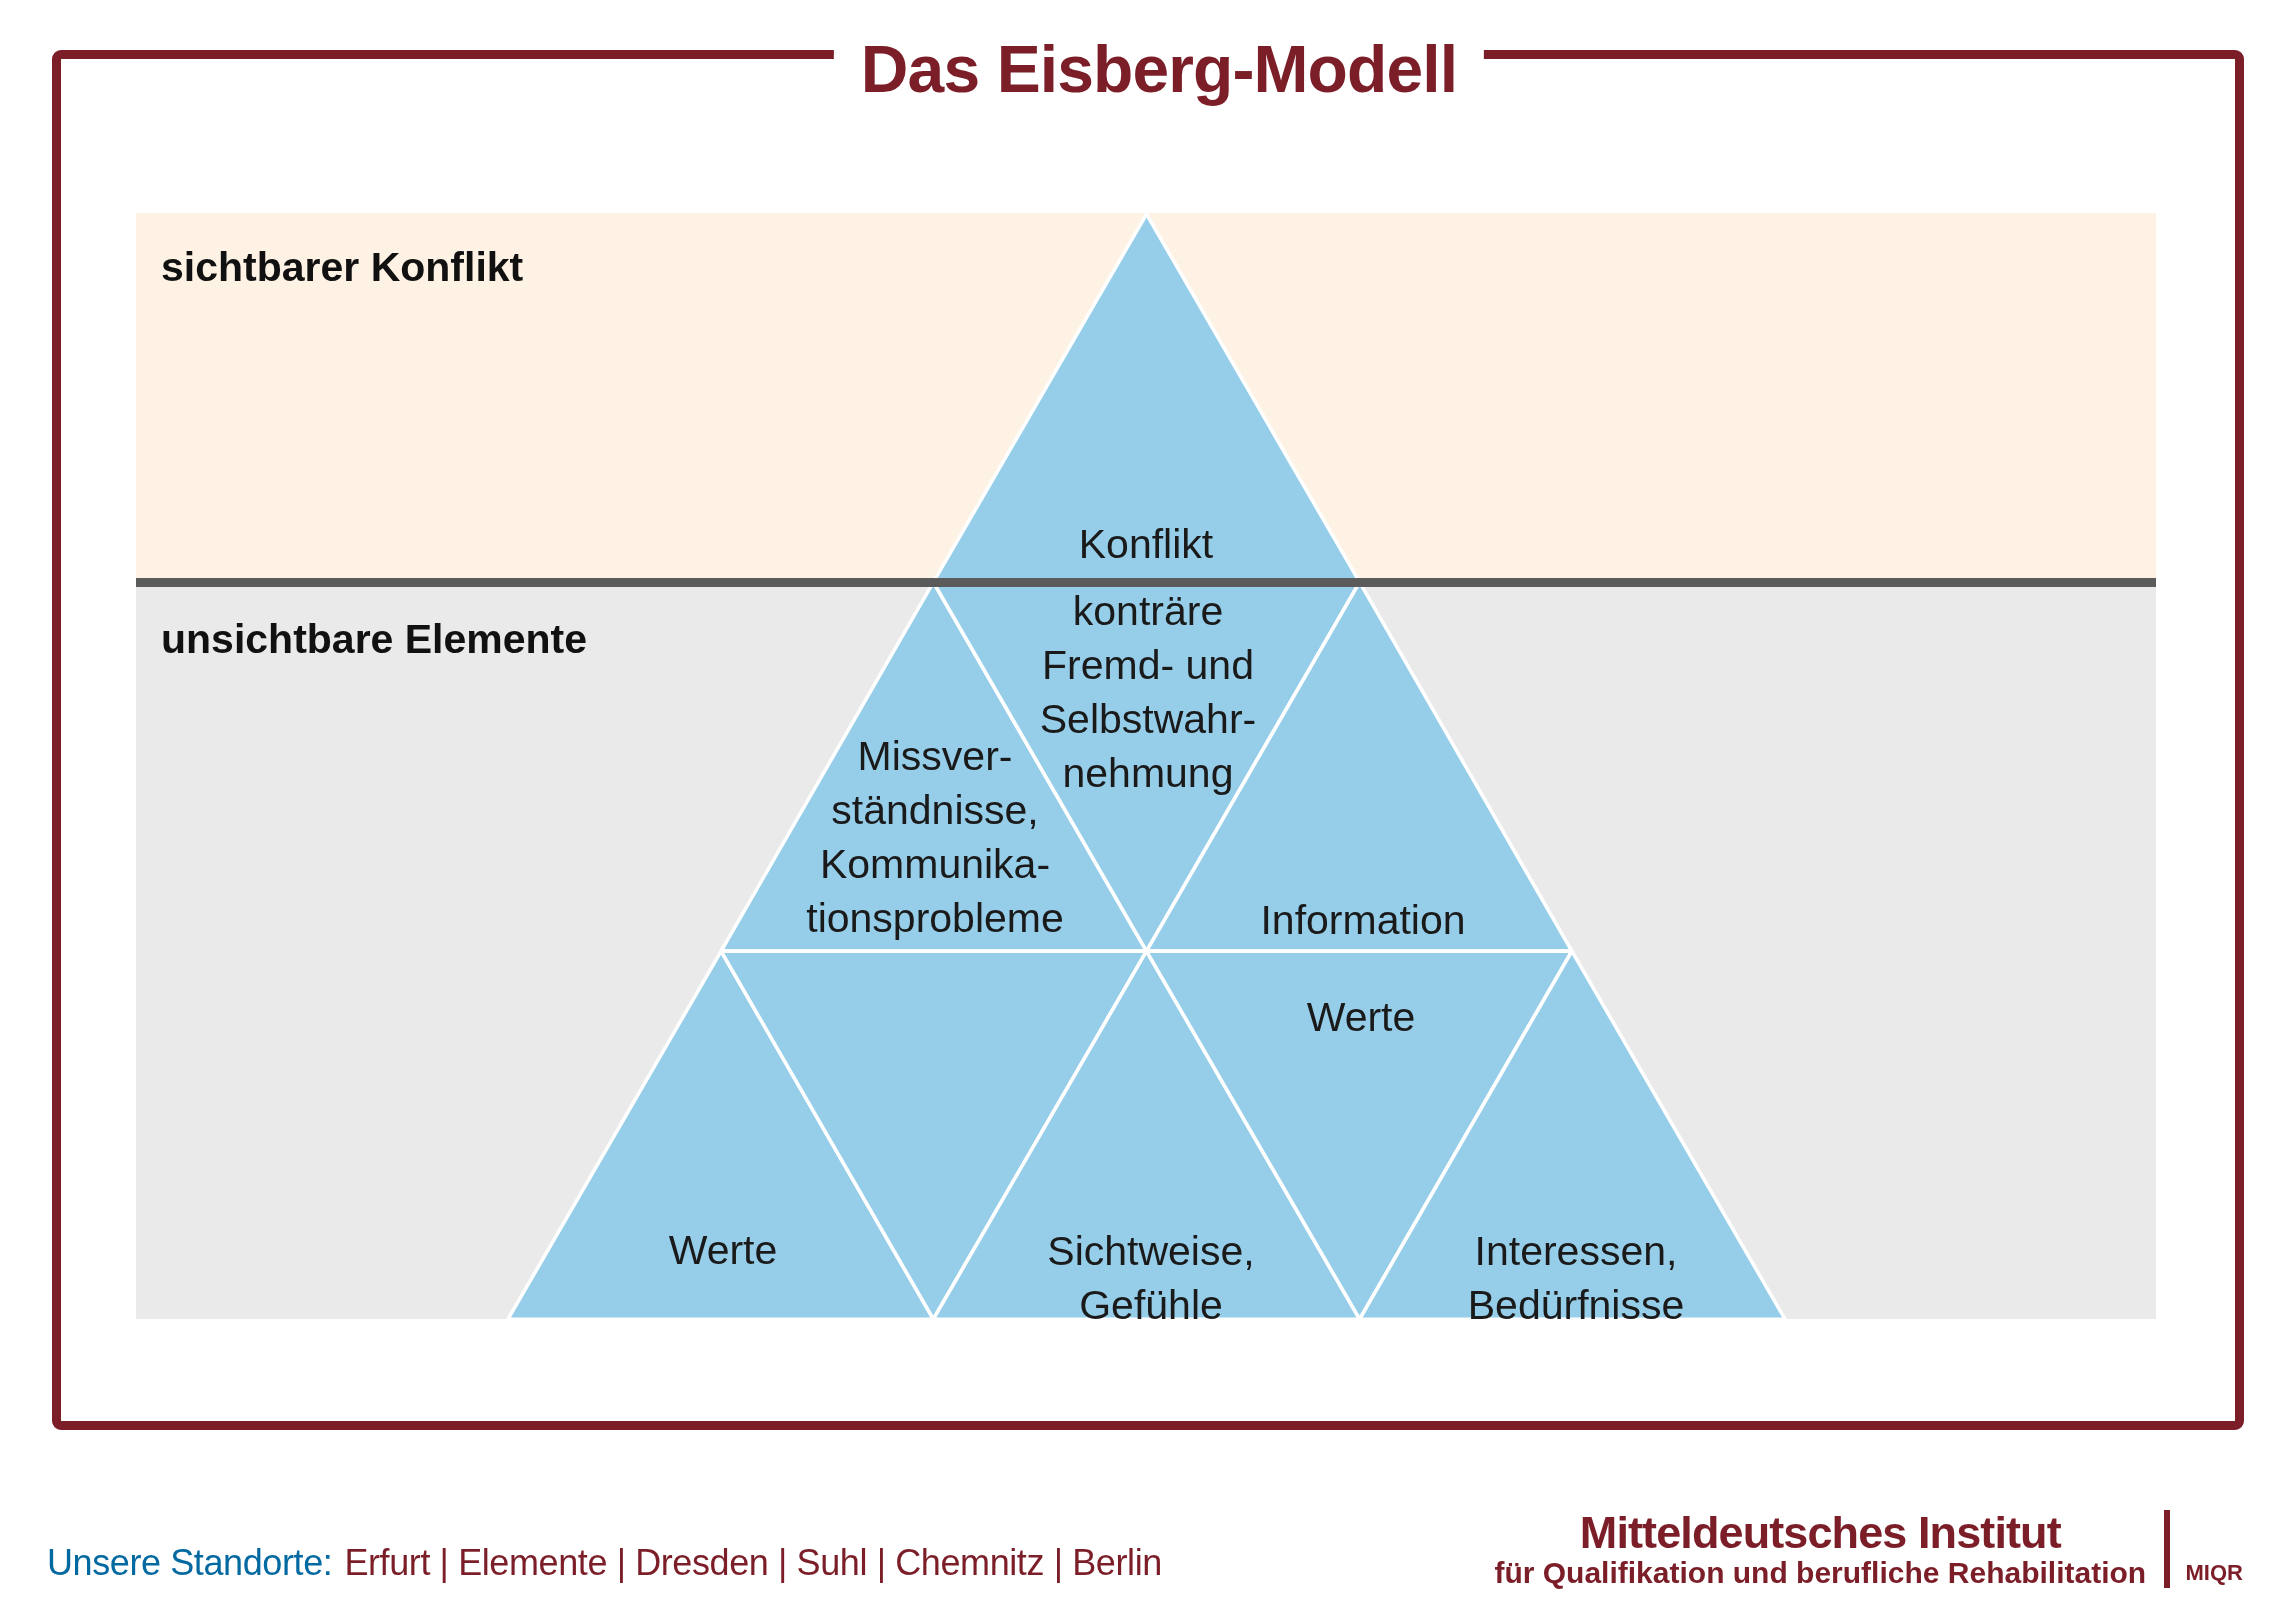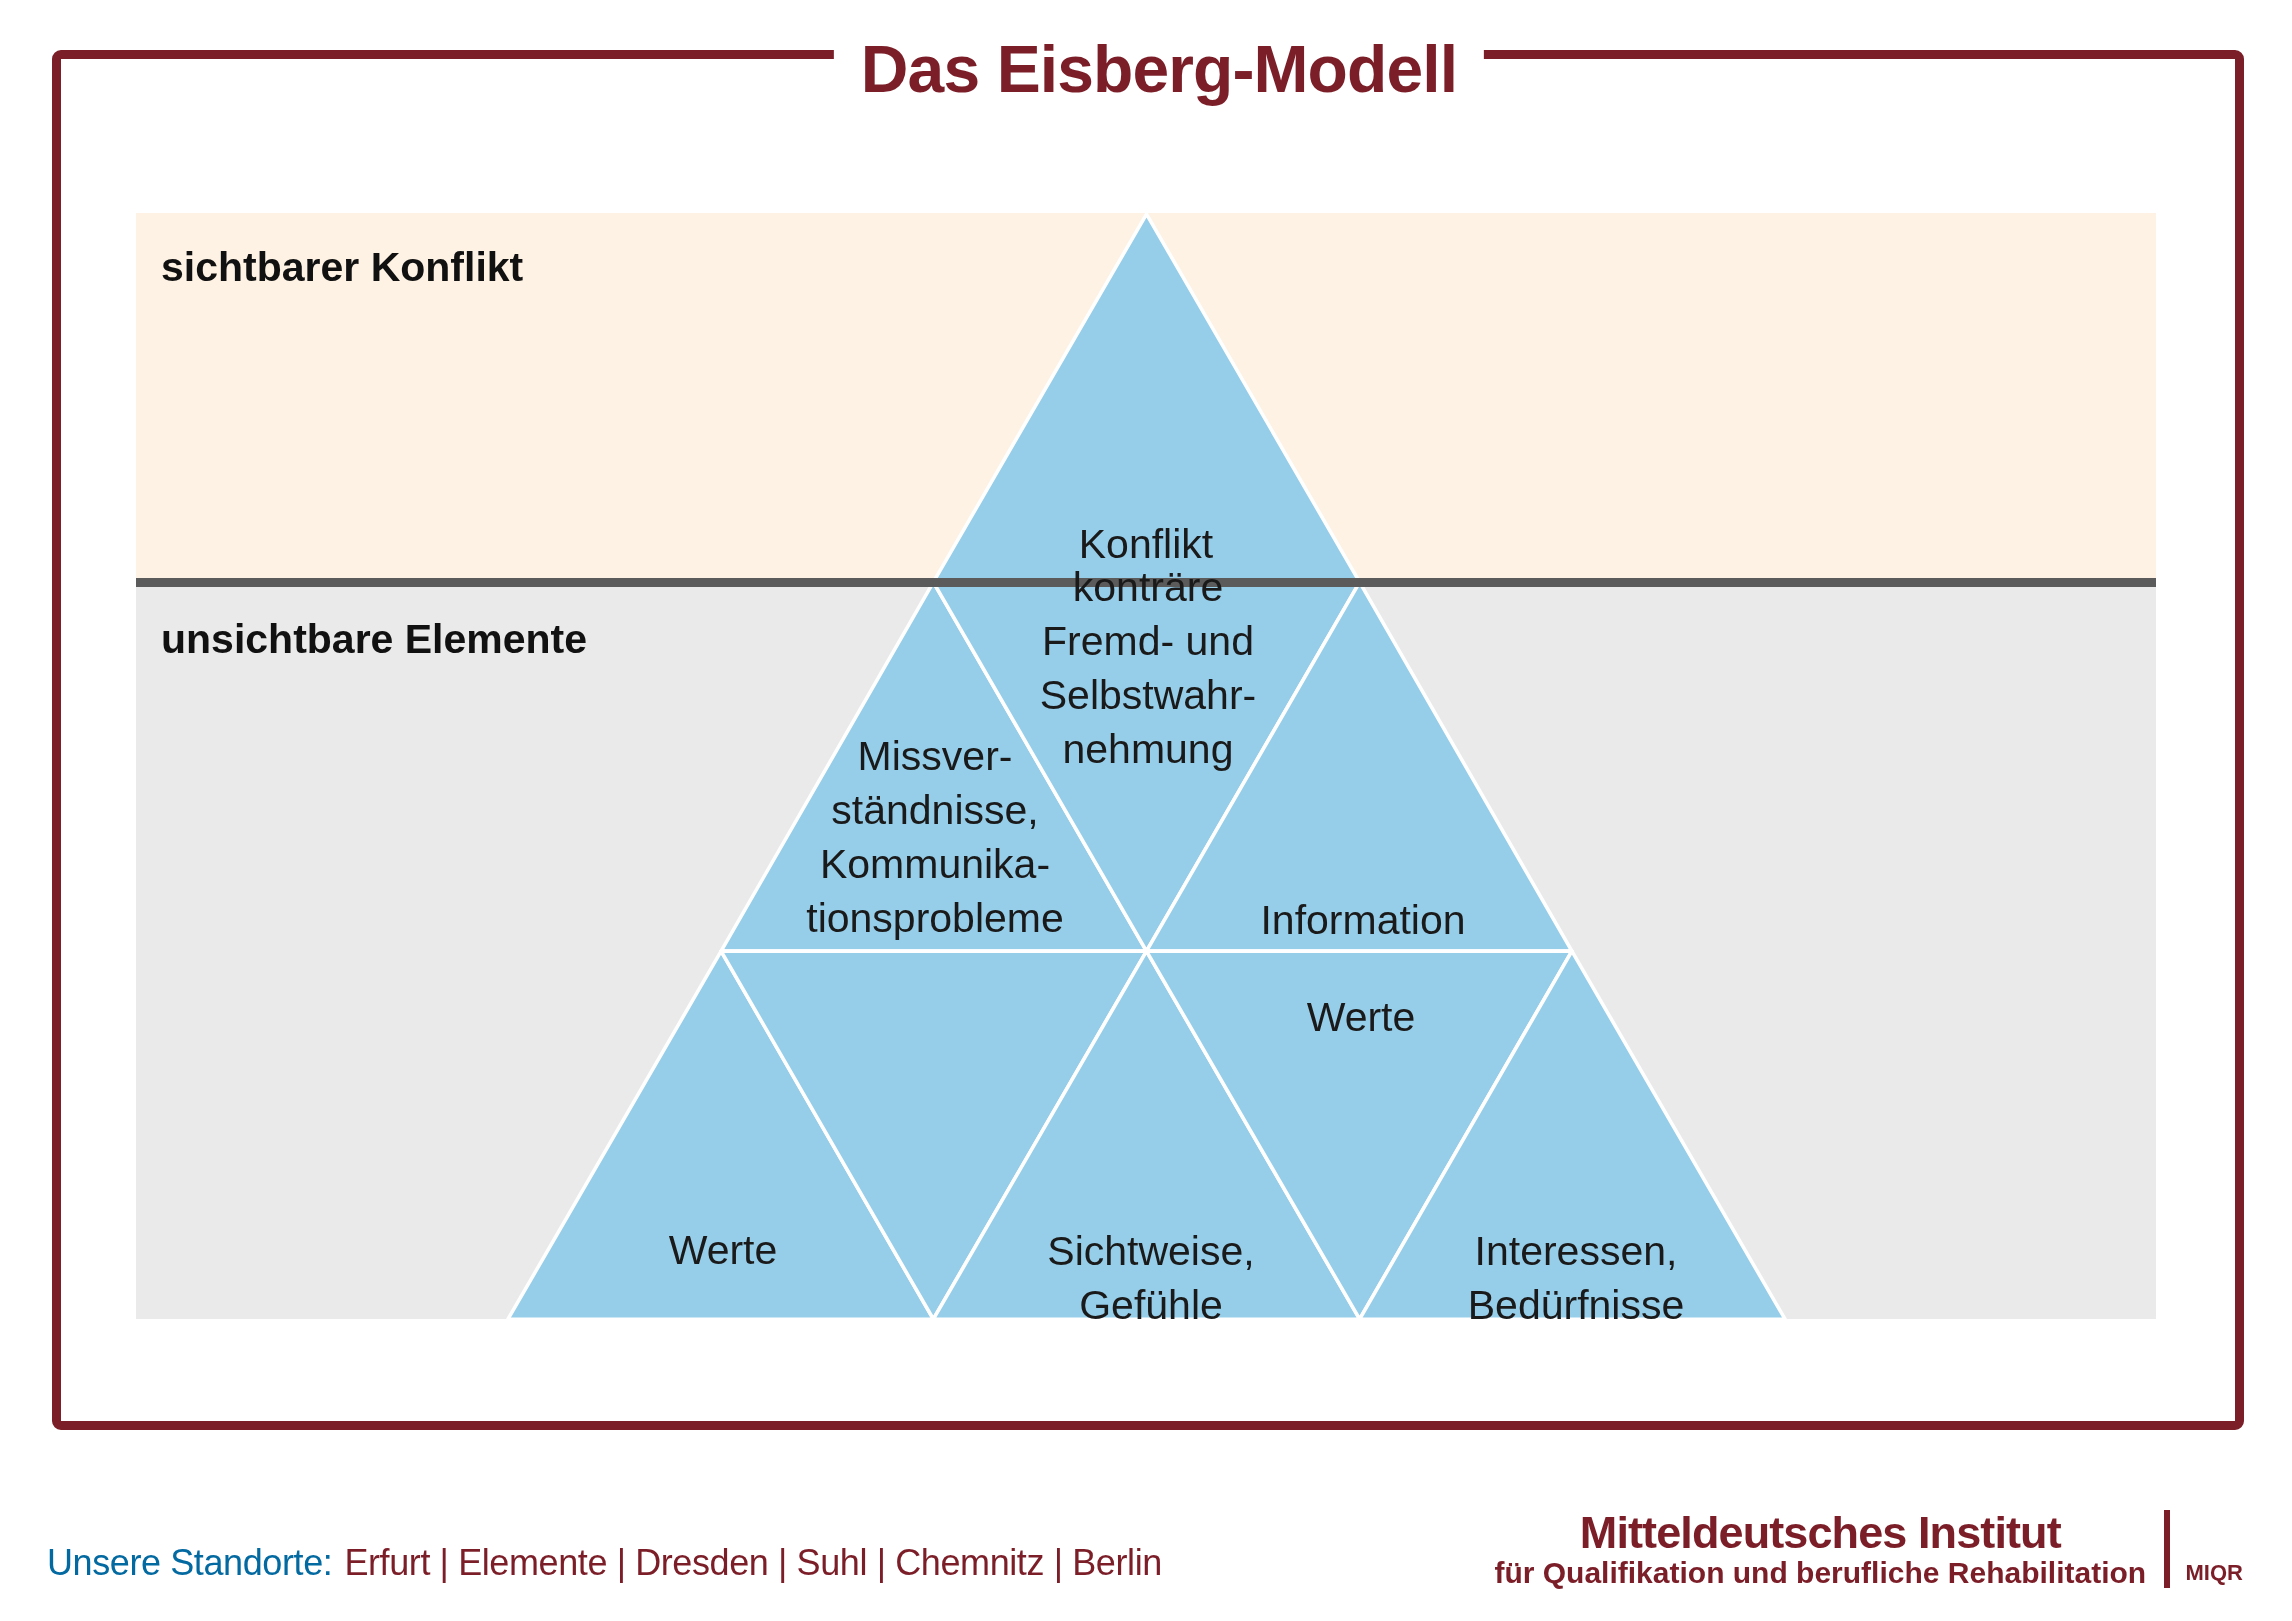--- a/index.html
+++ b/index.html
@@ -95,21 +95,21 @@
     position: absolute;
     transform: translate(-50%, -50%);
     font-size: 41px;
     line-height: 54px;
     color: #1a1a1a;
     text-align: center;
     white-space: pre-line;
     z-index: 4;
   }
   .tl-konflikt        { left: 1146px; top: 544px;  }
-  .tl-kontraere       { left: 1148px; top: 668px;  }
+  .tl-kontraere       { left: 1148px; top: 692px;  }
   .tl-missver         { left: 935px; top: 837px;  }
   .tl-information     { left: 1363px; top: 920px; }
   .tl-ueberzeugungen  { left: 935px; top: 1017px; }
   .tl-werte-middle    { left: 1361px; top: 1017px; }
   .tl-werte-bottom    { left: 723px;  top: 1250px; }
   .tl-sichtweise      { left: 1151px; top: 1278px; }
   .tl-interessen      { left: 1576px; top: 1278px; }
 
   
   .footer-left {

